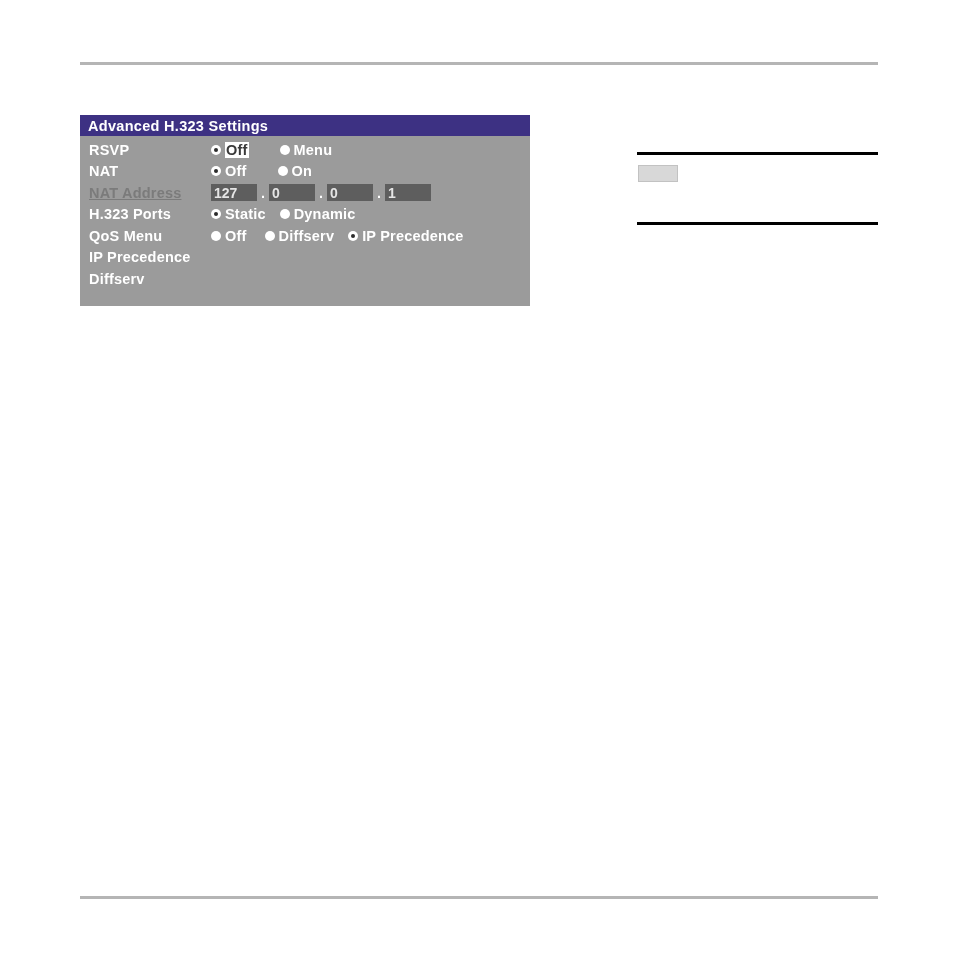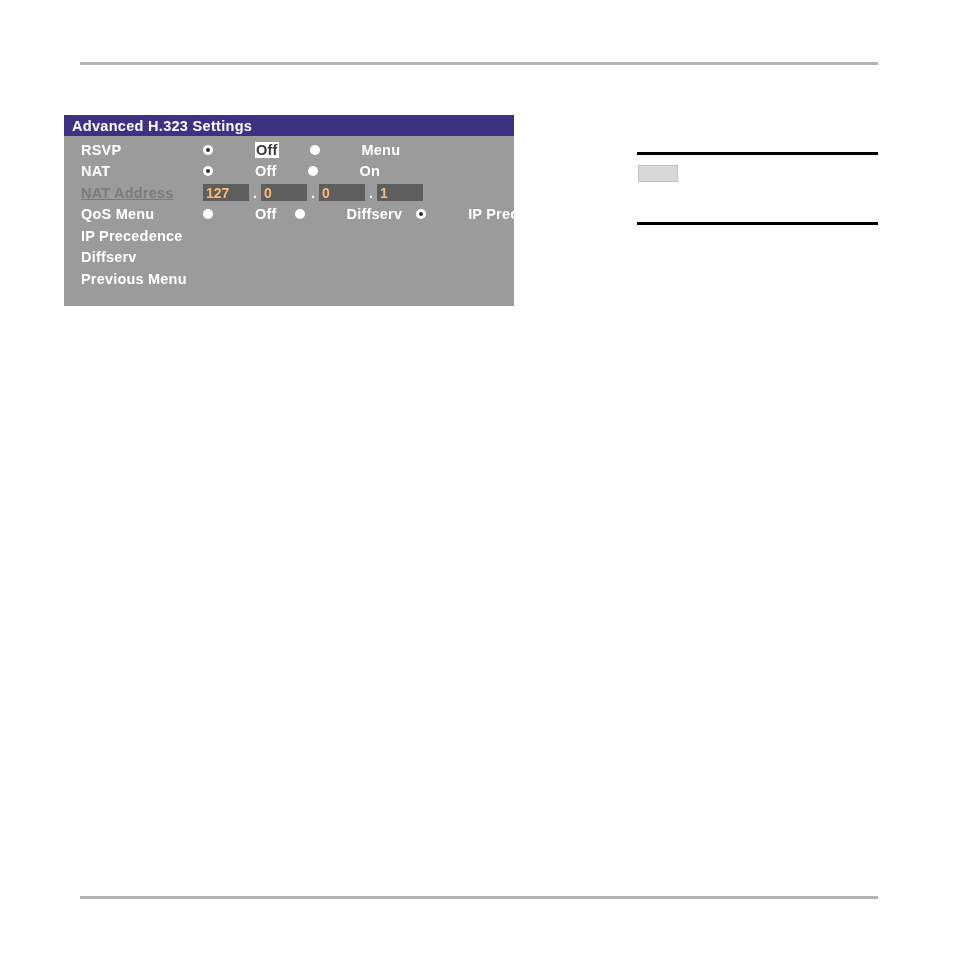--- a/index.html
+++ b/index.html
@@ -45,21 +45,21 @@
     width: 40px;
     height: 17px;
     background: #d8d8d8;
     border: 1px solid #c2c2c2;
     box-sizing: border-box;
   }
 
   
   .osd-panel {
     position: absolute;
-    left: 64px;
+    left: 80px;
     top: 115px;
     width: 450px;
     height: 191px;
     background: #9b9b9b;
     box-sizing: border-box;
   }
 
   .osd-titlebar {
     height: 21px;
     background: #3d3183;
@@ -70,21 +70,21 @@
   }
   .osd-title {
     color: #ffffff;
     font-size: 14.5px;
     font-weight: bold;
     letter-spacing: 0.3px;
     white-space: nowrap;
   }
 
   .osd-body {
-    padding: 3px 0 0 8px;
+    padding: 3px 0 0 0;
   }
 
   .osd-row {
     height: 21.5px;
     display: flex;
     align-items: center;
     padding-left: 9px;
     box-sizing: border-box;
     white-space: nowrap;
   }
@@ -123,40 +123,39 @@
     width: 4px;
     height: 4px;
     border-radius: 50%;
     background: #2b2b2b;
   }
   .opt-text {
     color: #ffffff;
     font-size: 14.5px;
     font-weight: bold;
     letter-spacing: 0.2px;
-    margin-left: 38px;
   }
   
   .opt-text.focused {
     background: #ffffff;
     color: #3a3a3a;
     padding: 0 1px;
   }
 
   
   .gap-lg { margin-left: 27px; }
   .gap-md { margin-left: 14px; }
   .gap-sm { margin-left: 10px; }
 
   
   .ip-field {
     width: 46px;
     height: 17px;
     background: #5e5e5e;
-    color: #fdba74;
+    color: #e5e5e5;
     font-size: 14px;
     font-weight: bold;
     display: inline-flex;
     align-items: center;
     padding-left: 3px;
     box-sizing: border-box;
     flex: 0 0 46px;
   }
   .ip-dot {
     color: #ffffff;
@@ -220,20 +219,31 @@
       <span class="row-label disabled">NAT Address</span>
       <span class="ip-field">127</span>
       <span class="ip-dot">.</span>
       <span class="ip-field">0</span>
       <span class="ip-dot">.</span>
       <span class="ip-field">0</span>
       <span class="ip-dot">.</span>
       <span class="ip-field">1</span>
     </div>
 
+    <div class="osd-row">
+      <span class="row-label">H.323 Ports</span>
+      <span class="opt">
+        <span class="radio on"></span>
+        <span class="opt-text">Static</span>
+      </span>
+      <span class="opt gap-sm">
+        <span class="radio"></span>
+        <span class="opt-text">Dynamic</span>
+      </span>
+    </div>
 
     <div class="osd-row">
       <span class="row-label">QoS Menu</span>
       <span class="opt">
         <span class="radio"></span>
         <span class="opt-text">Off</span>
       </span>
       <span class="opt gap-md">
         <span class="radio"></span>
         <span class="opt-text">Diffserv</span>
@@ -242,19 +252,16 @@
         <span class="radio on"></span>
         <span class="opt-text">IP Precedence</span>
       </span>
     </div>
 
     <div class="osd-row">
       <span class="menu-entry">IP Precedence</span>
     </div>
     <div class="osd-row">
       <span class="menu-entry">Diffserv</span>
-    </div>
-    <div class="osd-row">
-      <span class="menu-entry">Previous Menu</span>
     </div>
 
   </div>
 </div>
 
 </body></html>

